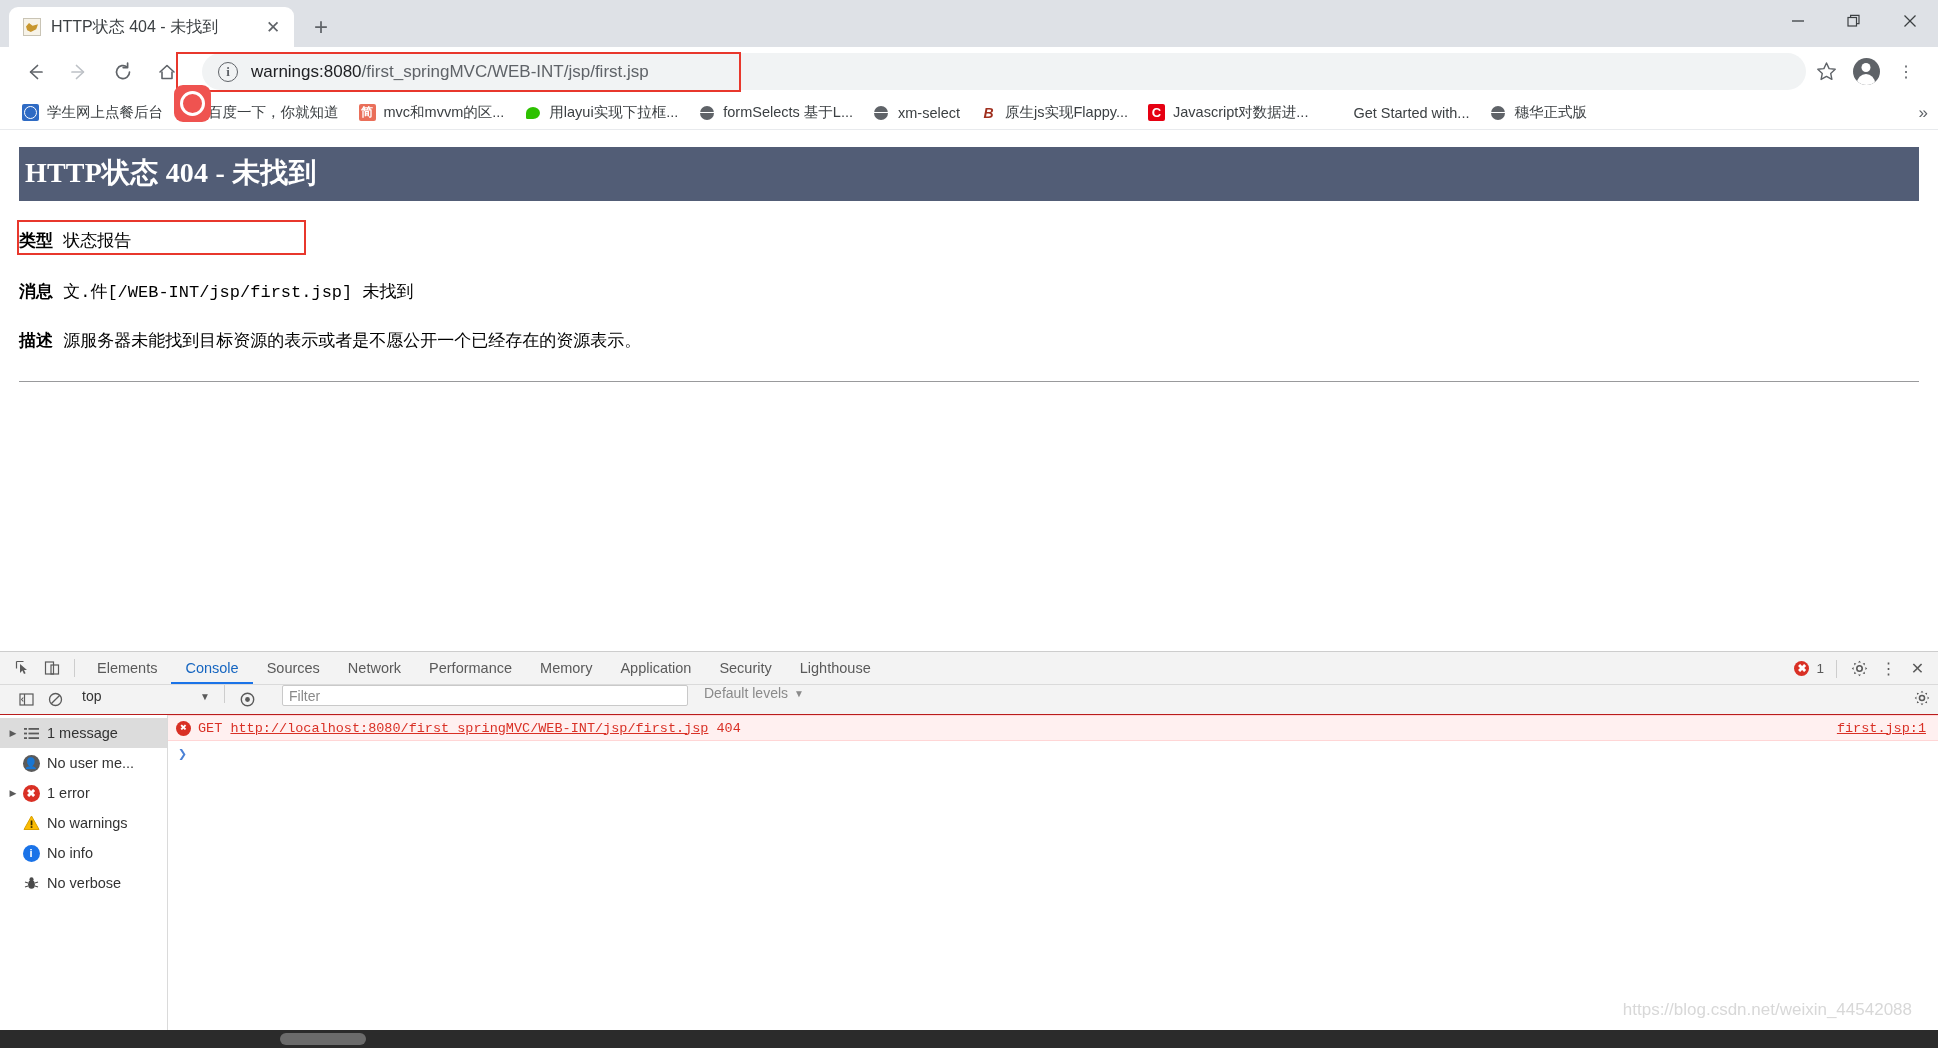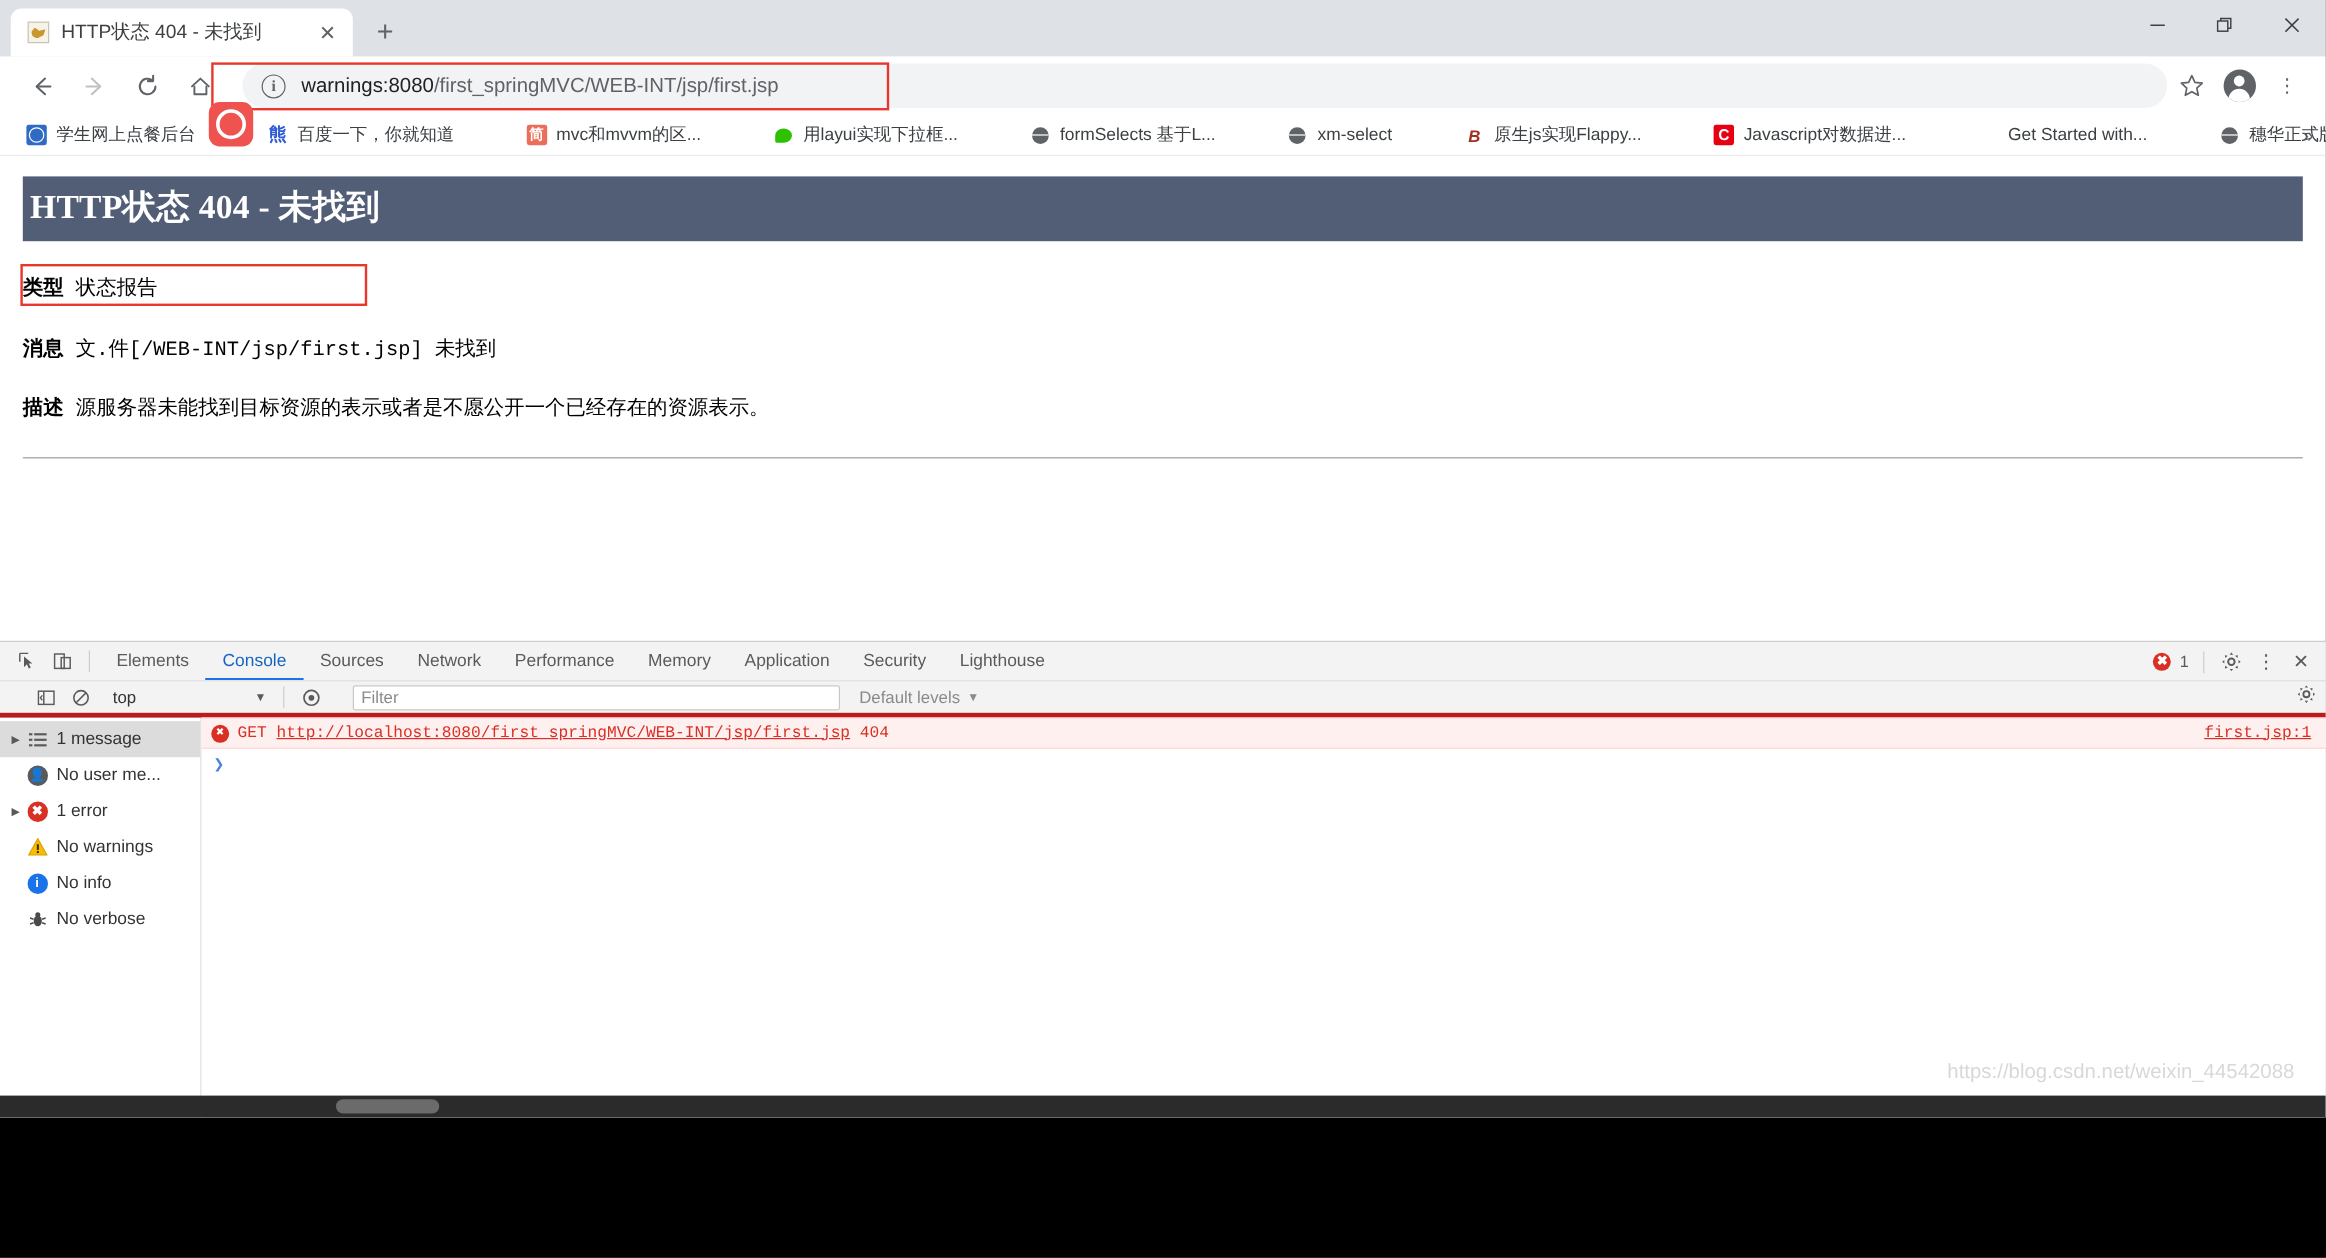--- a/index.html
+++ b/index.html
@@ -5,21 +5,21 @@
   * { box-sizing: border-box; }
   html, body {
     margin: 0; padding: 0;
     width: 1938px; height: 1048px;
     overflow: hidden;
     background: #000;
     font-family: "Liberation Sans", sans-serif;
   }
   .window {
     position: absolute; left: 0; top: 0;
-    width: 1938px; height: 931px;
+    width: 1938px; height: 1048px;
     background: #ffffff;
     display: flex; flex-direction: column;
   }
 
   
   .tabstrip {
     height: 47px;
     background: #dee1e6;
     display: flex; align-items: flex-end;
     padding-left: 9px;
@@ -157,21 +157,20 @@
 
   
   .bookmarks {
     height: 34px;
     background: #ffffff;
     display: flex; align-items: center;
     padding: 0 8px 0 14px;
     flex: 0 0 auto;
     position: relative;
     border-bottom: 1px solid #e8eaed;
-    gap: 40px;
   }
   .bm {
     display: flex; align-items: center;
     padding: 4px 8px;
     margin-right: 4px;
     border-radius: 4px;
     white-space: nowrap;
   }
   .bm-icon {
     width: 17px; height: 17px; flex: 0 0 auto;
@@ -321,24 +320,24 @@
     width: 15px; height: 15px; border-radius: 50%;
     background: #d93025; color: #fff;
     font-size: 11px; font-weight: bold;
     display: flex; align-items: center; justify-content: center;
     margin-right: 7px;
     line-height: 1;
   }
 
   .dt-consolebar {
     height: 30px;
-    display: flex; align-items: center;
-    border-bottom: 4px solid #b91c1c;
+    display: flex; align-items: flex-start;
+    border-bottom: 1px solid #b91c1c;
     background: #f3f3f3;
-    padding-left: 24px;
+    padding-left: 12px;
     position: relative;
   }
   .ctx-select {
     display: flex; align-items: center;
     width: 140px; height: 22px;
     font-size: 14px; color: #333;
     padding: 0 6px;
     margin-left: 6px;
     position: relative;
   }

